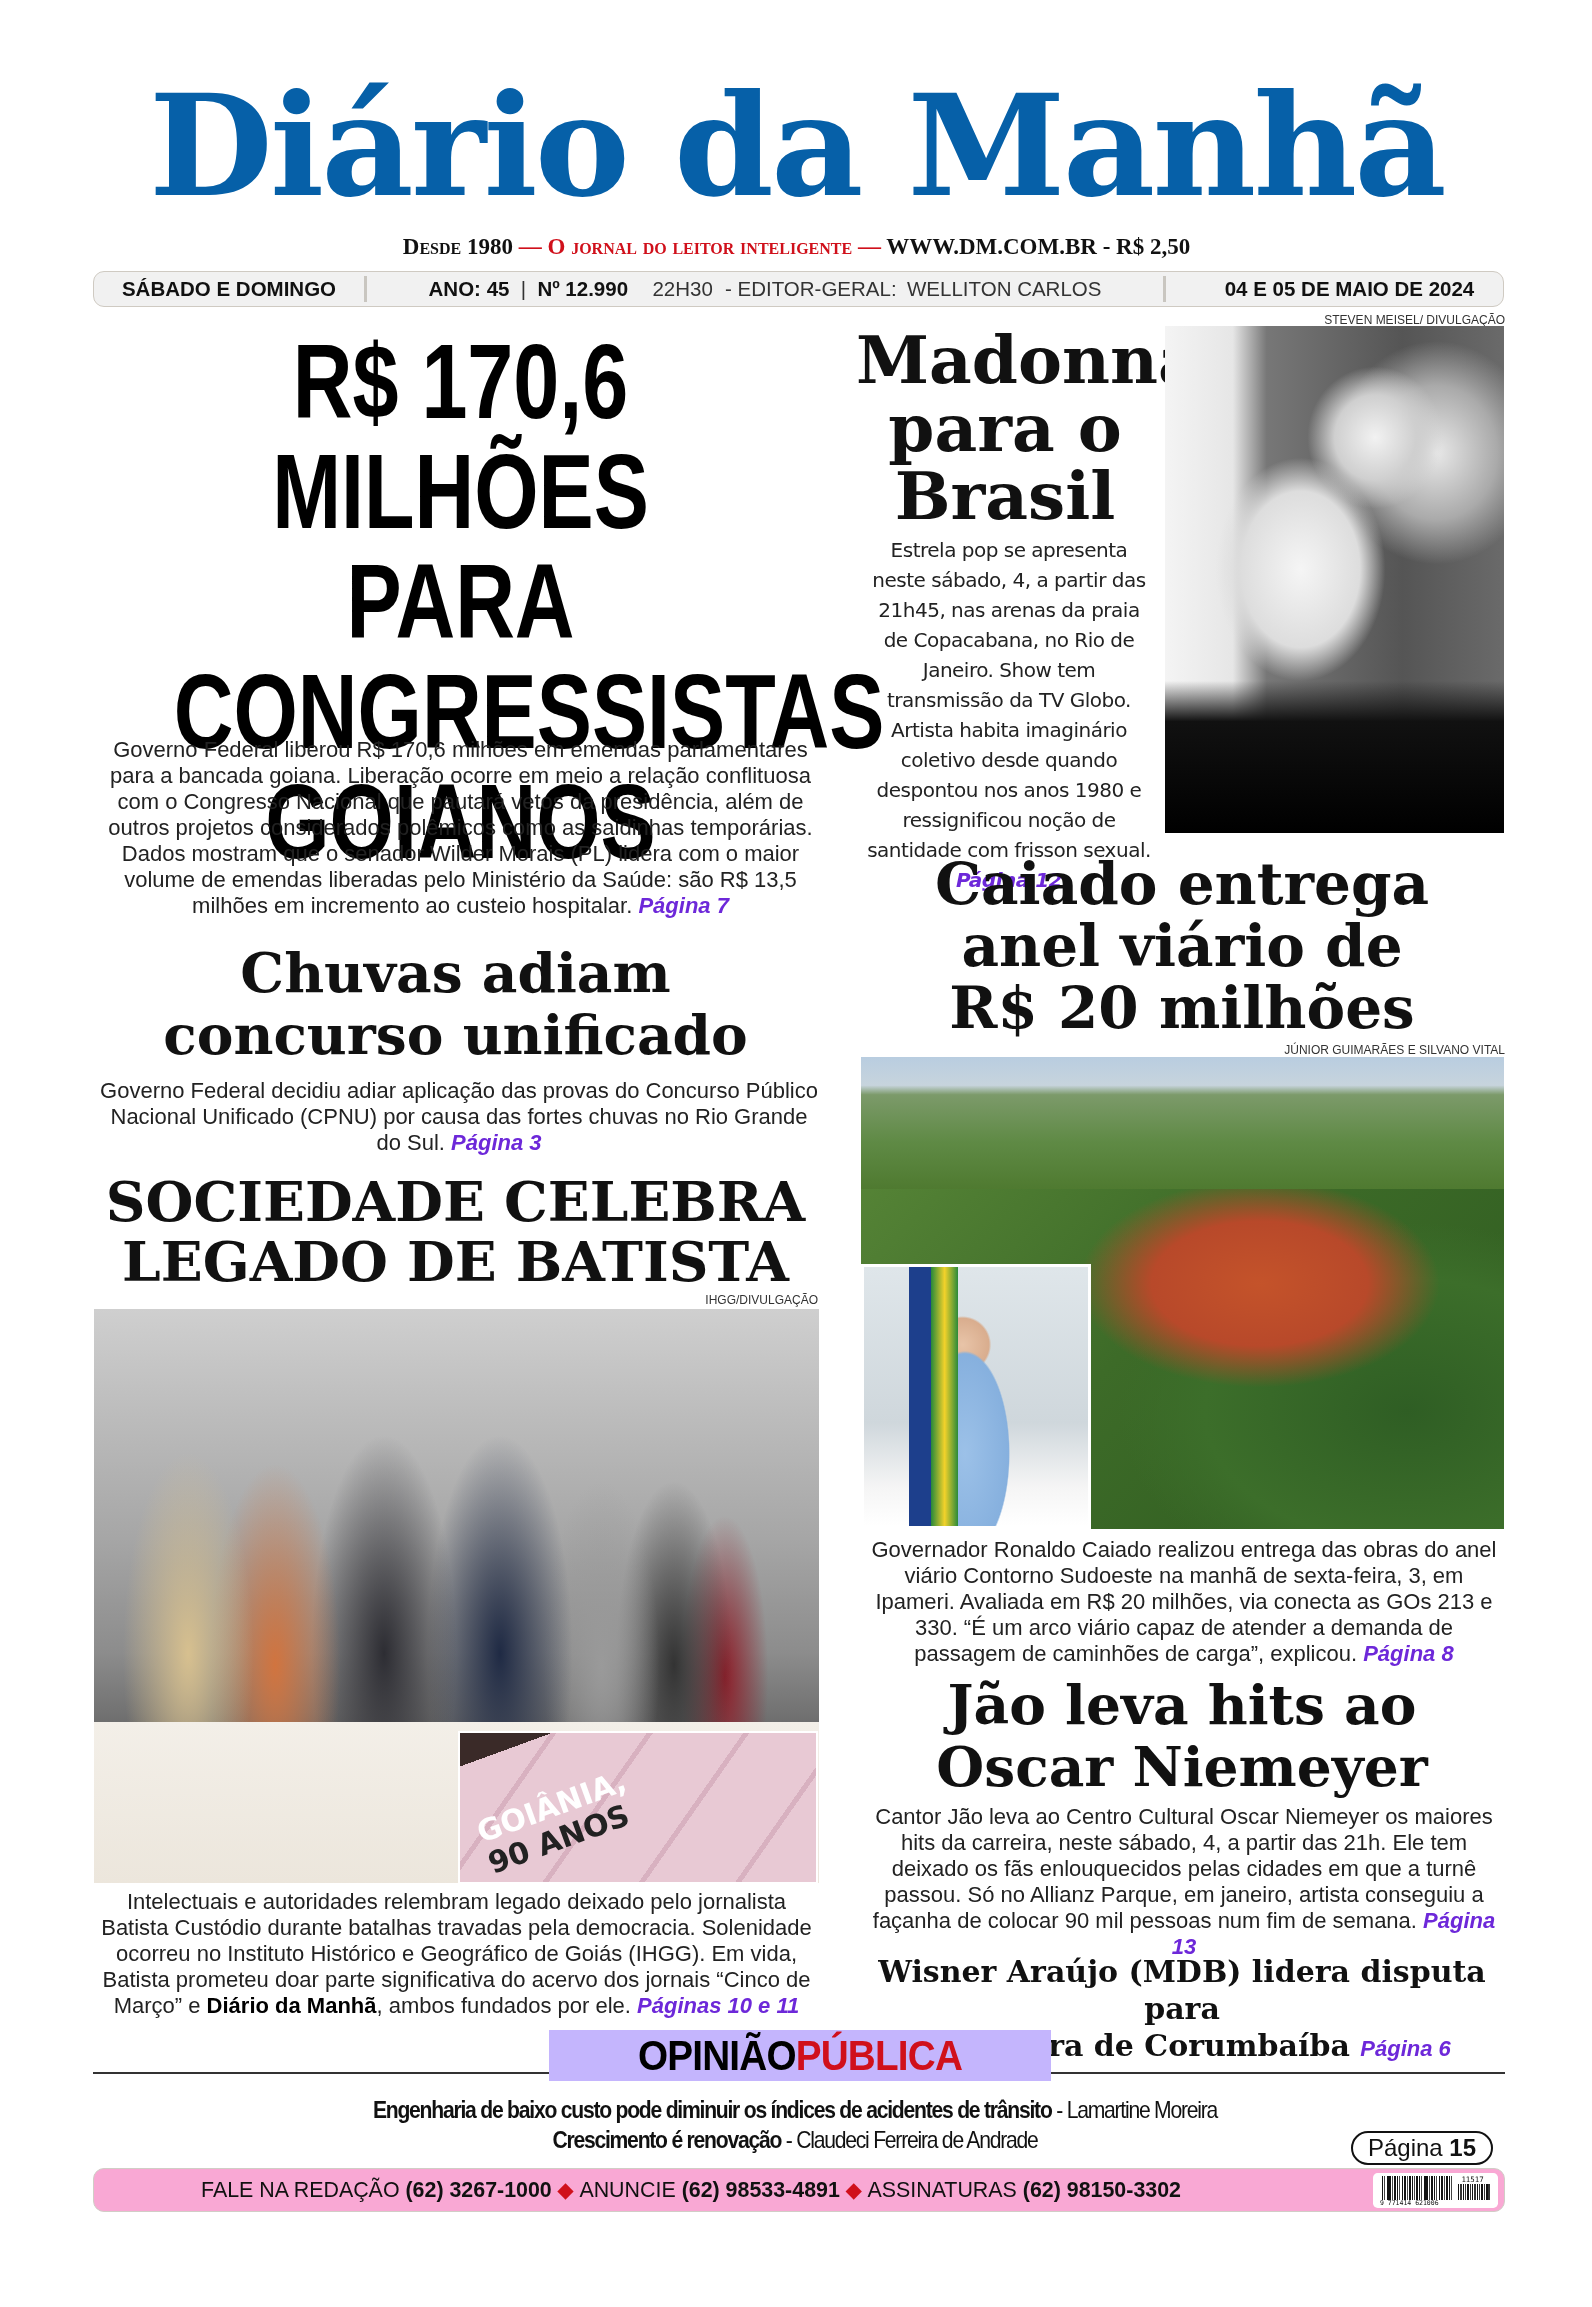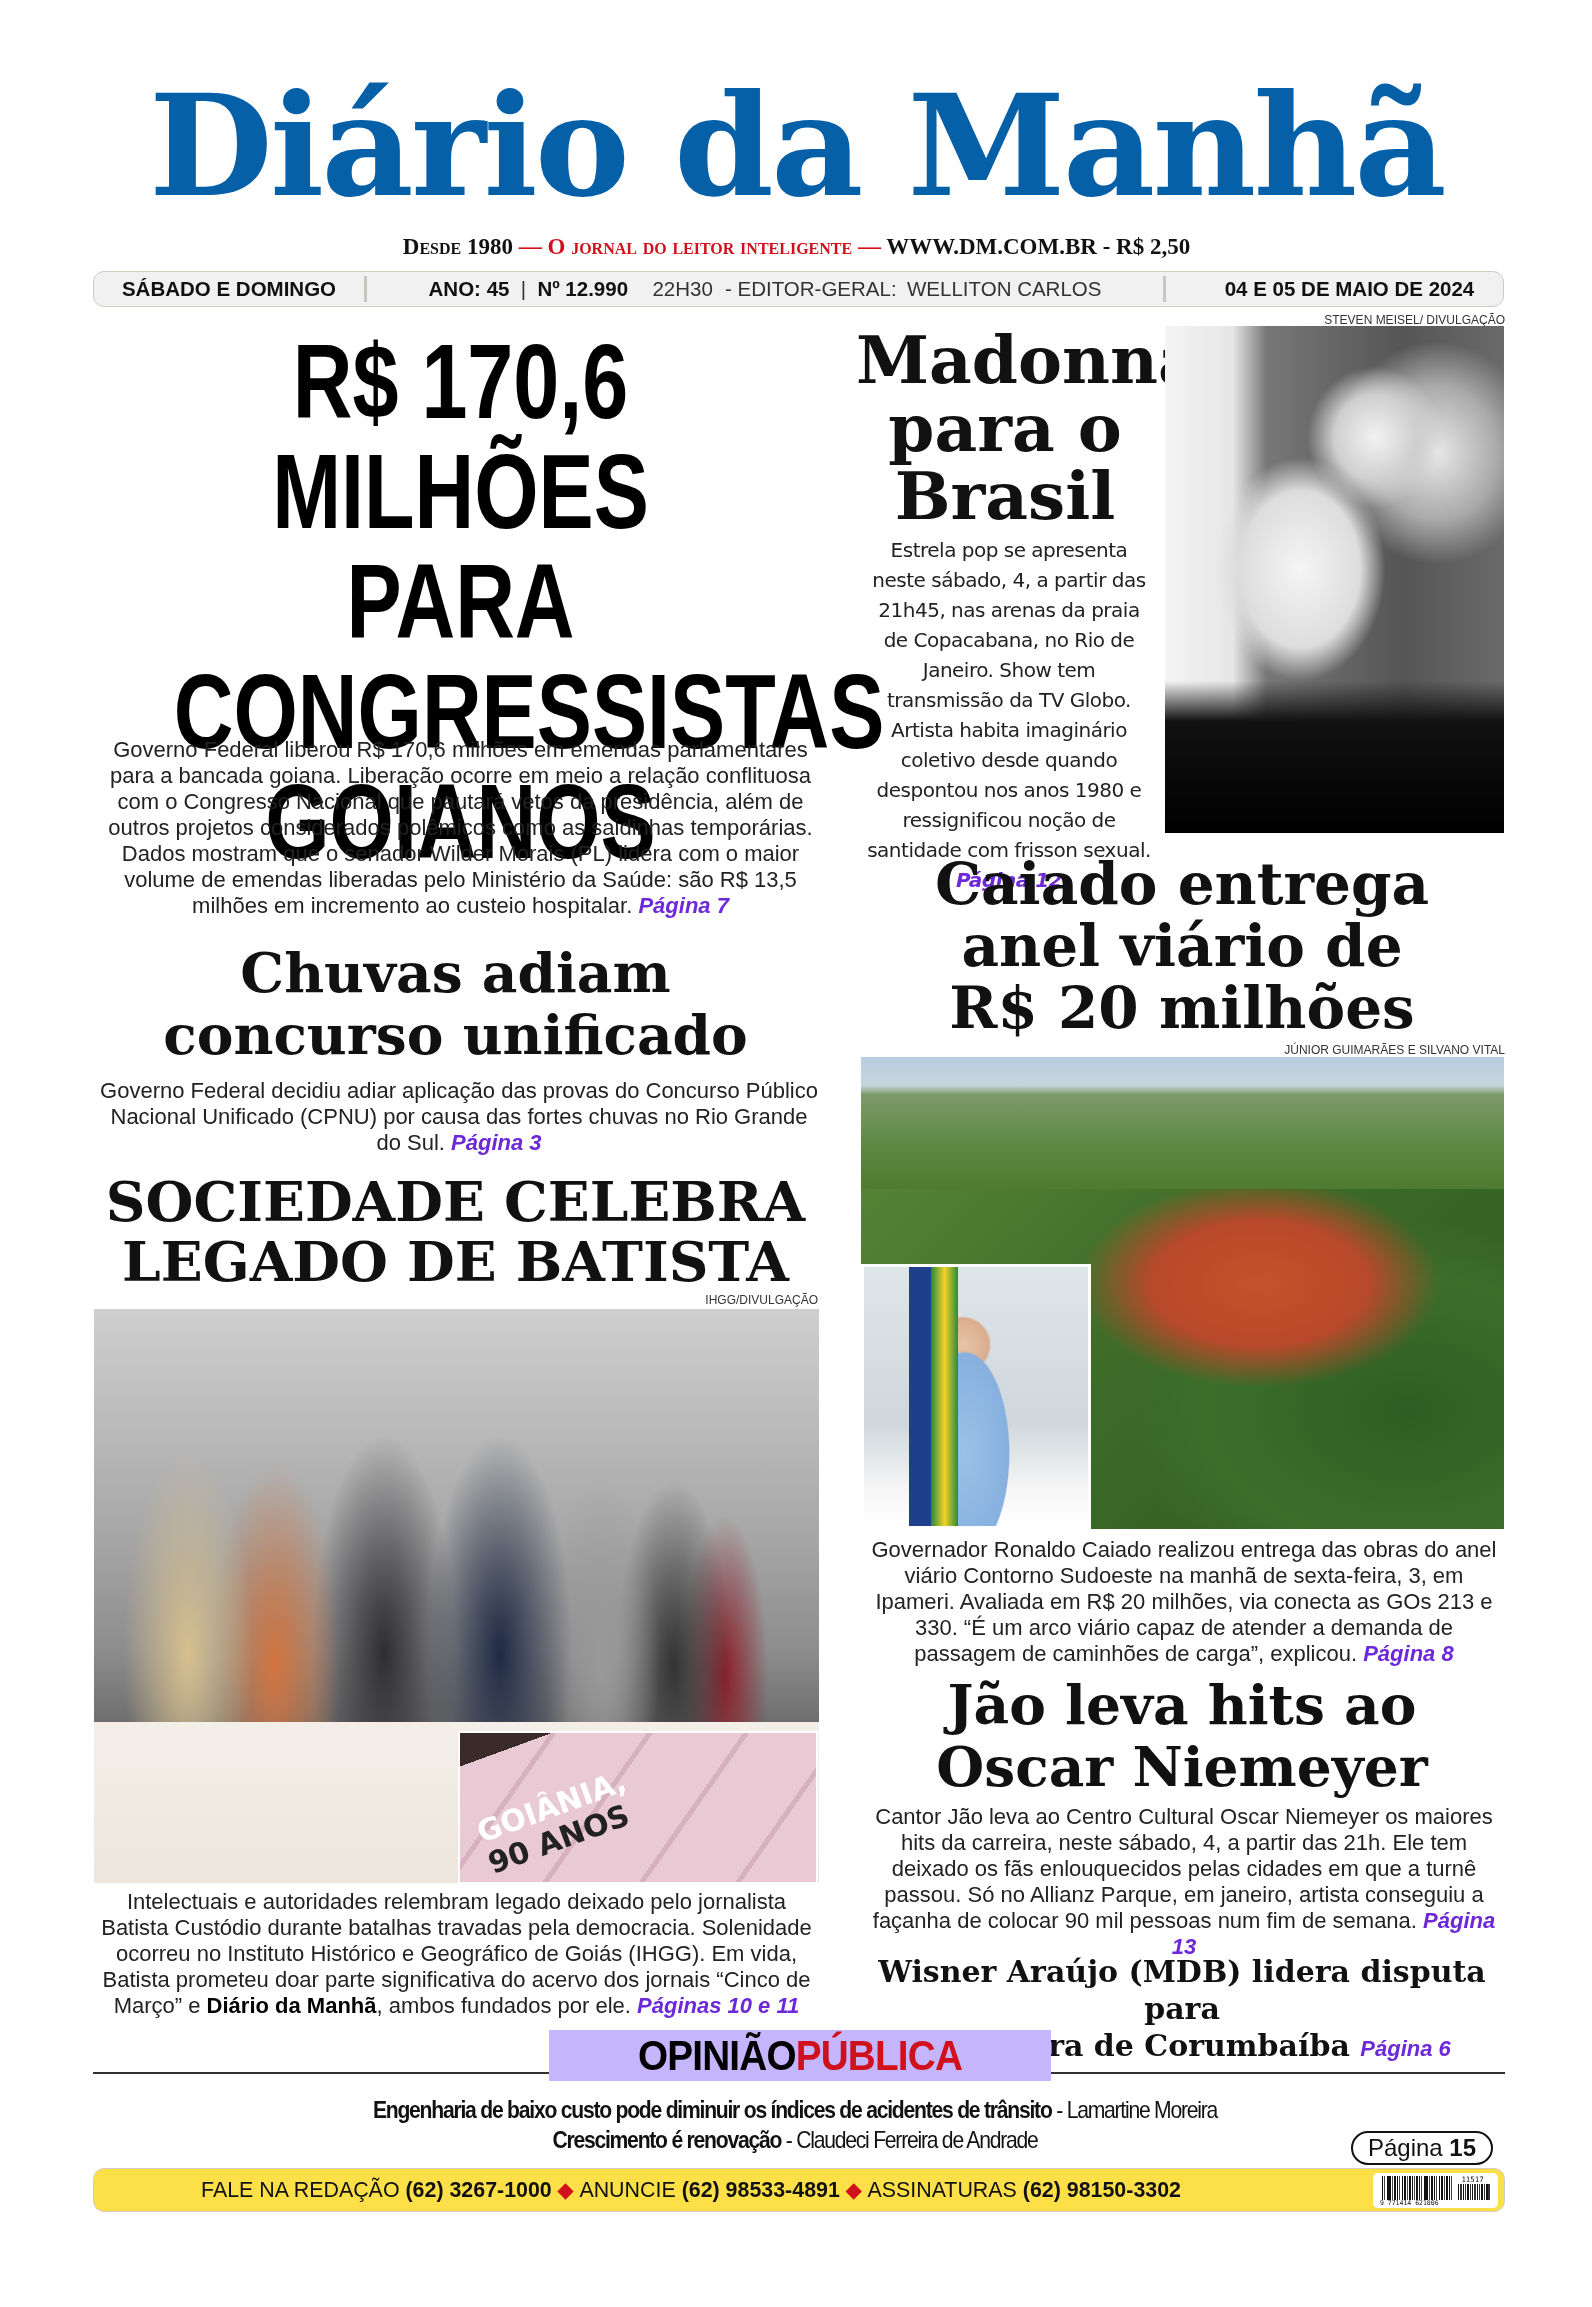--- a/index.html
+++ b/index.html
@@ -85,21 +85,21 @@
 
   
   .op-title { font-family: "Liberation Sans", sans-serif; font-weight: bold; font-size: 43px; letter-spacing: -0.9px; transform: scaleX(0.9); transform-origin: center; }
   .op-rule { height: 1.9px; background: #333; }
   .op-line { font-family: "Liberation Sans", sans-serif; font-size: 24px; line-height: 30px; text-align: center; letter-spacing: -1.4px; transform: scaleX(0.88); transform-origin: center; }
   .op-line b { font-weight: bold; }
   .page-pill { border: 2.3px solid #111; border-radius: 18.6px; font-size: 24px; line-height: 29px; text-align: center; font-family: "Liberation Sans", sans-serif; margin-top: 24px; }
 
   .footer-bar {
     left: 93px; top: 2168px; width: 1412px; height: 44px;
-    background: #fde047; border: 1.4px solid #d1cdc6; border-radius: 11px;
+    background: #f9a8d4; border: 1.4px solid #d1cdc6; border-radius: 11px;
     display: flex; align-items: center; font-size: 21.4px; color: #111; padding-left: 107px;
     font-family: "Liberation Sans", sans-serif; white-space: nowrap;
   }
   .footer-bar .num { font-weight: bold; }
   .footer-bar .diamond { color: #d0101b; margin: 0 5.6px; }
   .barcode { position: absolute; right: 5.6px; top: 3.7px; width: 125px; height: 35px; background: #fff; border-radius: 4.7px; padding: 2.8px 4.7px; }
   .barcode .bars { position: absolute; left: 8.4px; top: 3.7px; width: 70px; height: 24px;
     background: repeating-linear-gradient(90deg, #111 0 1.4px, #fff 1.4px 2.3px, #444 2.3px 3.3px, #fff 3.3px 4.7px, #111 4.7px 6.5px, #fff 6.5px 7.4px); }
   .barcode .bars2 { position: absolute; left: 85px; top: 11px; width: 33px; height: 16.7px;
     background: repeating-linear-gradient(90deg, #111 0 1.4px, #fff 1.4px 2.3px, #333 2.3px 3.7px, #fff 3.7px 4.7px); }

